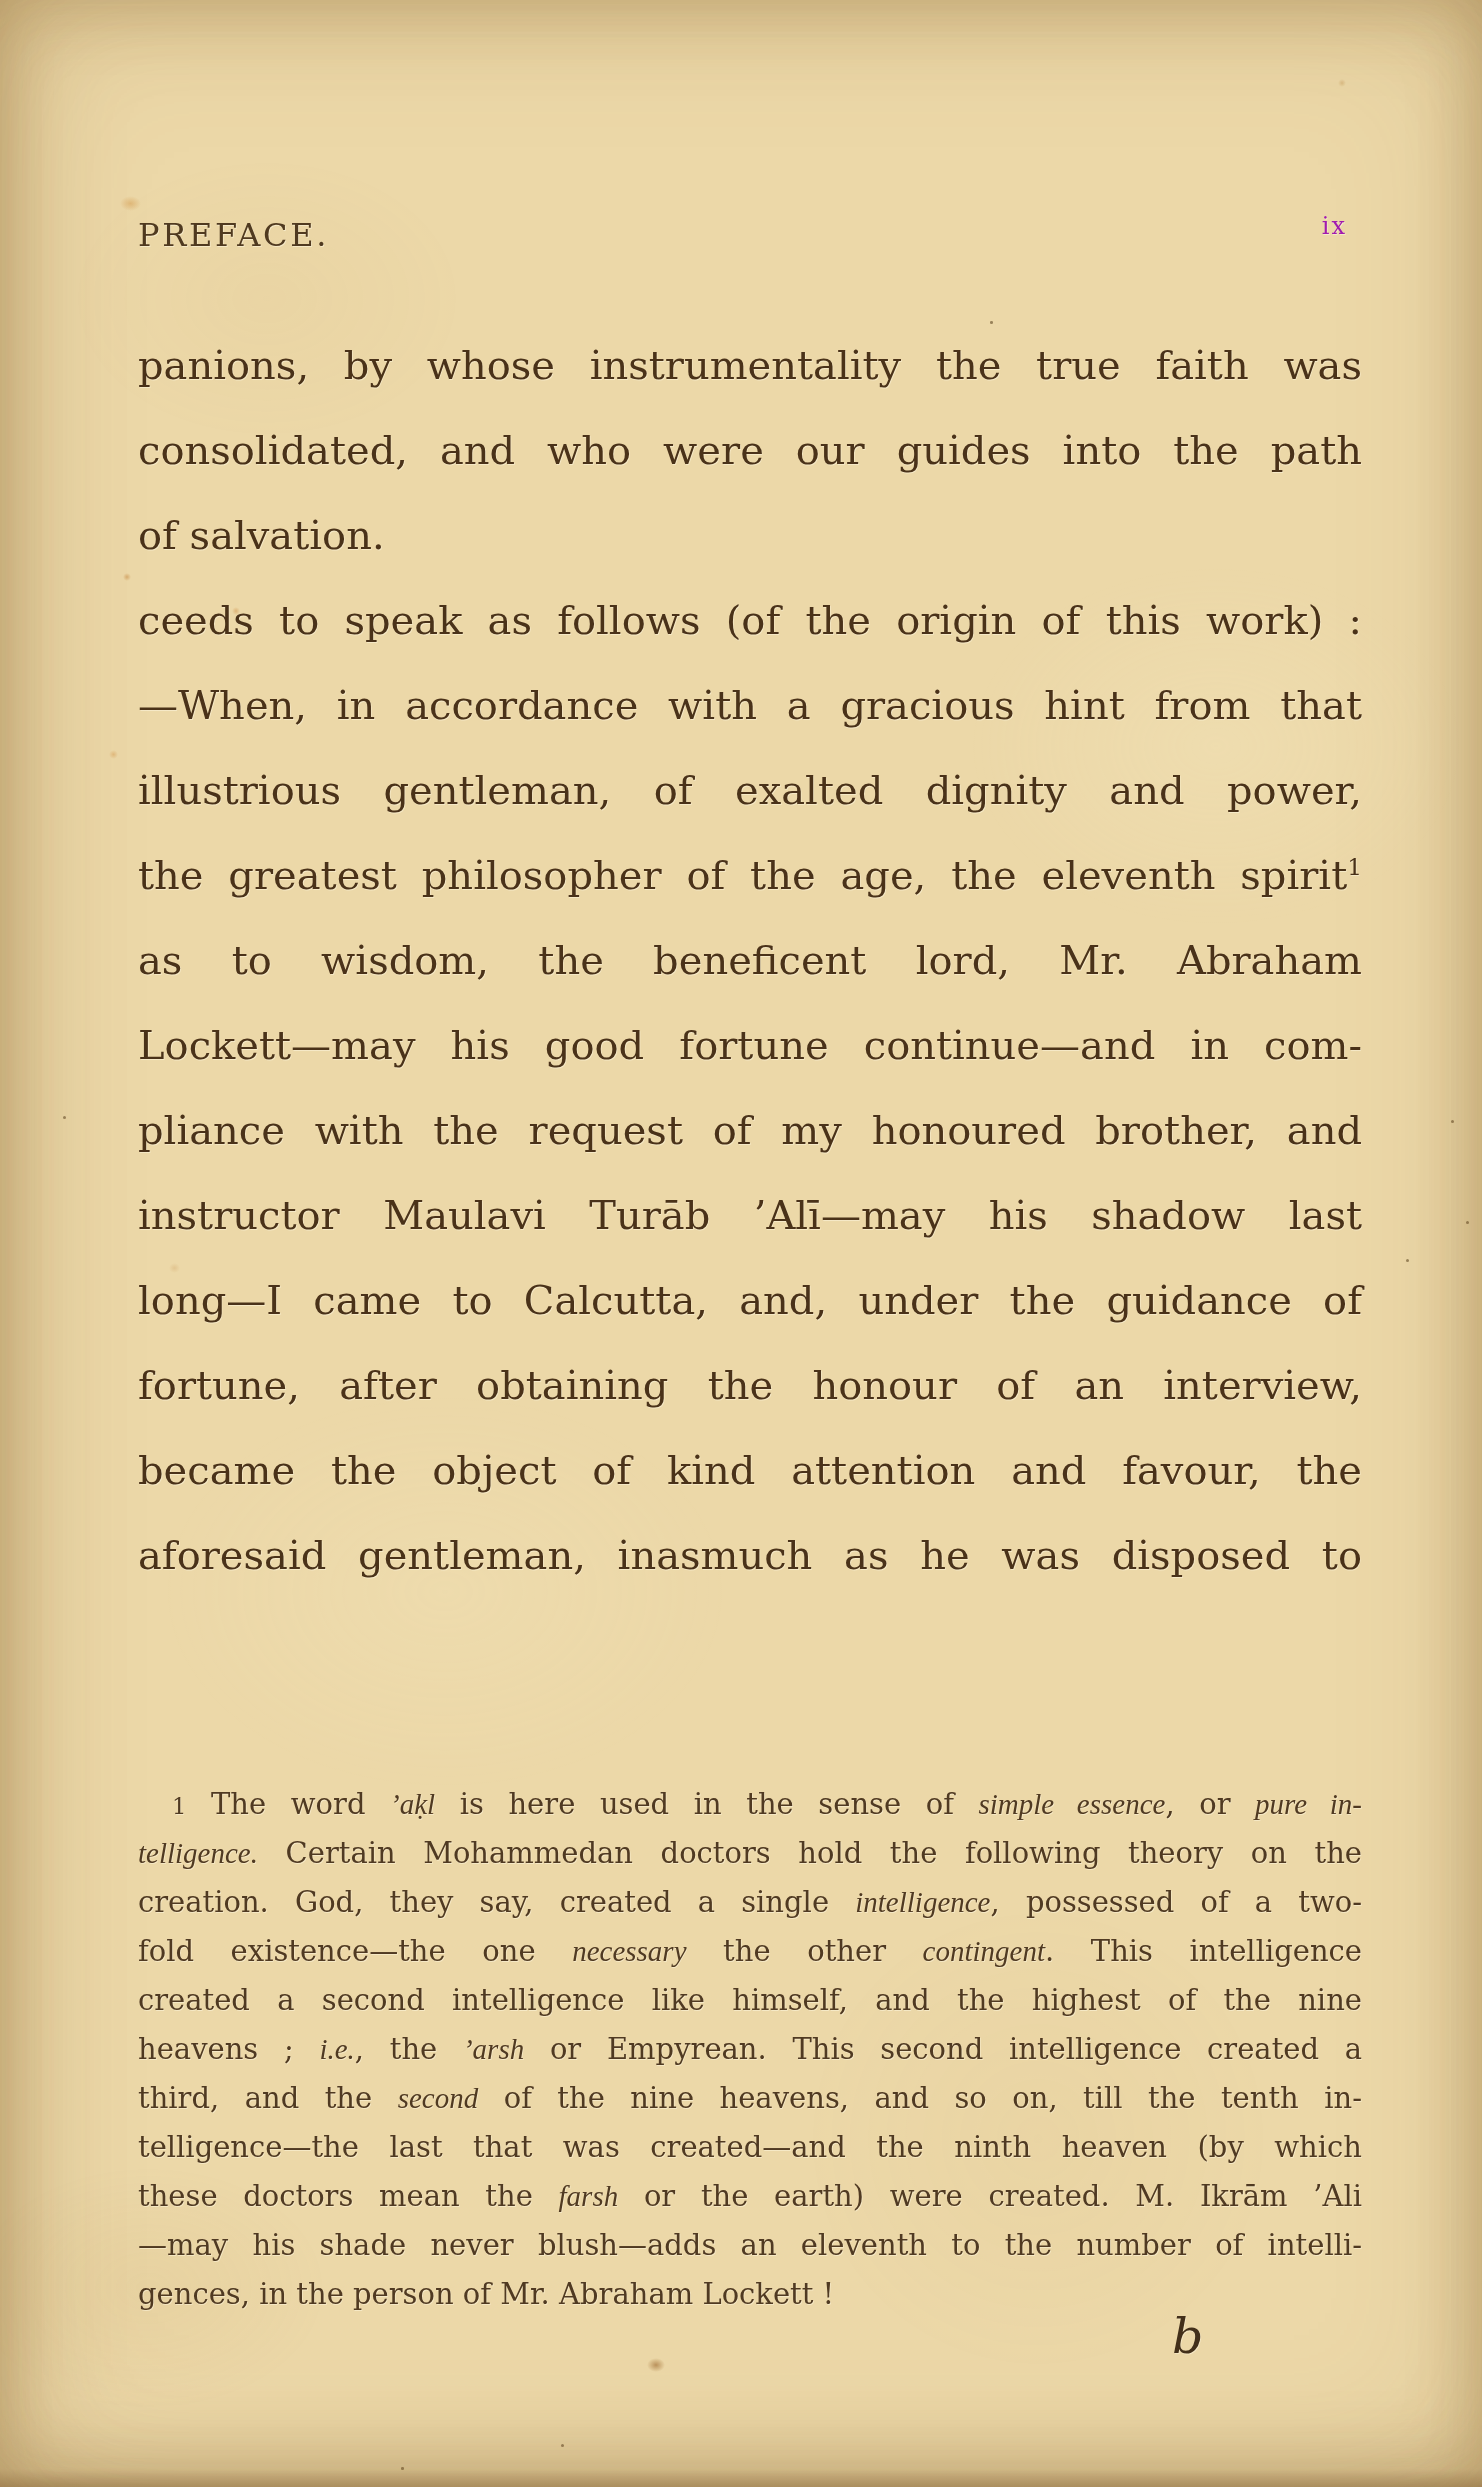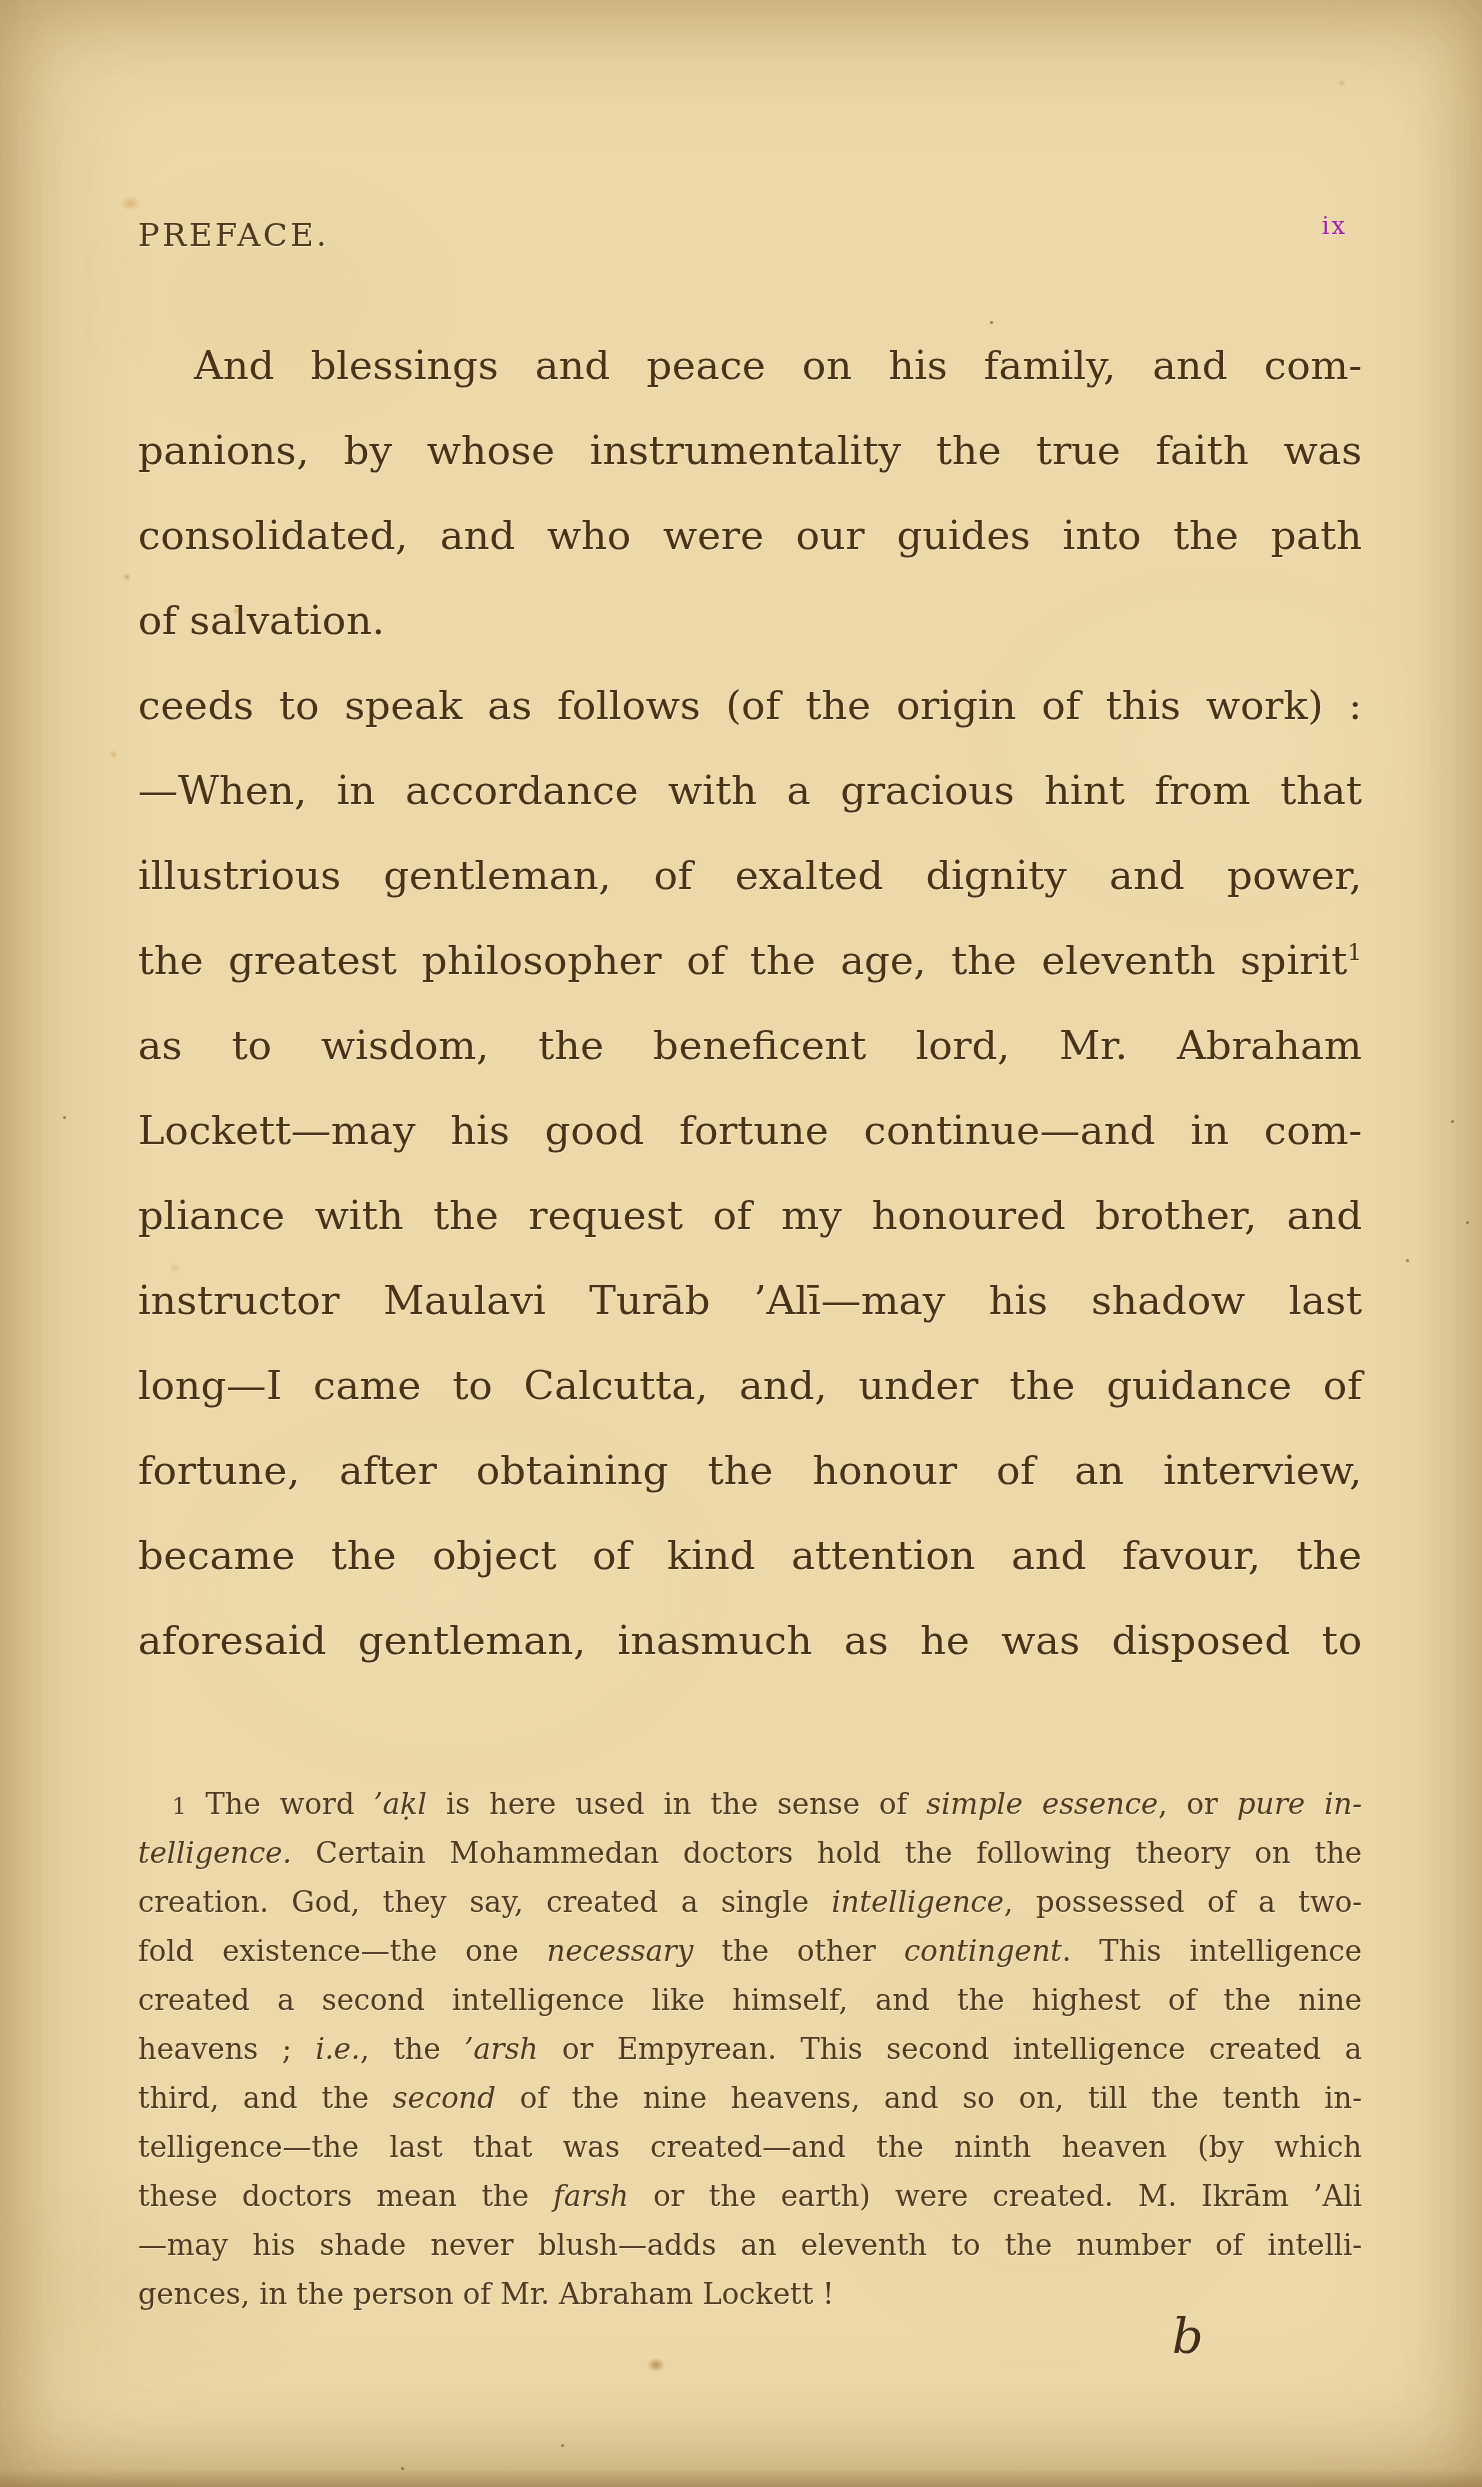--- a/index.html
+++ b/index.html
@@ -60,21 +60,21 @@
   .line.flush{text-align:center;text-align-last:left;}
   .body-text .line.indent{text-indent:56px;}
 
   .footnote{
     position:absolute;left:138px;top:1780px;width:1224px;
     font-size:29px;line-height:49px;color:#503a22;
     text-shadow:0.7px 0.7px 0 rgba(255,250,228,.5);
   }
   .footnote .line.indent{text-indent:34px;}
 
-  .it{font-style:italic;}
+  .it{font-style:italic;font-family:Liberation Serif, serif;}
   .sup{font-size:58%;vertical-align:super;line-height:0;}
   .fnmark{font-size:78%;vertical-align:14%;line-height:0;}
 
   .sig{
     position:absolute;left:1172px;top:2308px;
     font-size:49px;font-style:italic;color:#43301a;
     text-shadow:0.7px 1.4px 0.7px rgba(255,250,228,.5);
   }
 
   .stain{position:absolute;border-radius:50%;pointer-events:none;}
@@ -100,21 +100,20 @@
 <div class="page">
   <div class="mottle"></div>
 
   <header class="running-head">
     <span class="head-title">PREFACE.</span>
     <span class="folio">ix</span>
   </header>
 
   <main class="body-text">
       <div class="para">
-        <div class="line indent"><span class="seg">And blessings and peace on his family, and com-</span></div>
         <div class="line"><span class="seg">panions, by whose instrumentality the true faith was</span></div>
         <div class="line"><span class="seg">consolidated, and who were our guides into the path</span></div>
         <div class="line flush"><span class="seg">of salvation.</span></div>
       </div>
       <div class="para">
         <div class="line"><span class="seg">ceeds to speak as follows (of the origin of this work) :</span></div>
         <div class="line"><span class="seg">—When, in accordance with a gracious hint from that</span></div>
         <div class="line"><span class="seg">illustrious gentleman, of exalted dignity and power,</span></div>
         <div class="line"><span class="seg">the greatest philosopher of the age, the eleventh spirit</span><span class="seg sup">1</span></div>
         <div class="line"><span class="seg">as to wisdom, the beneficent lord, Mr. Abraham</span></div>

